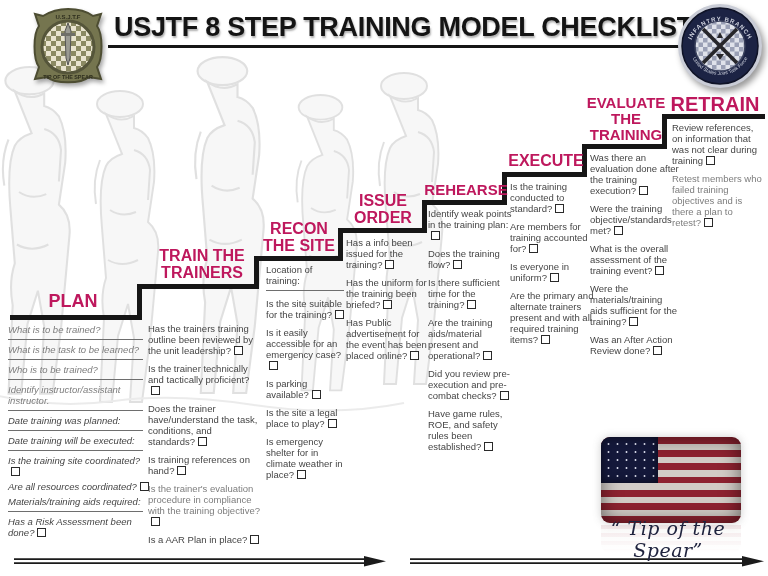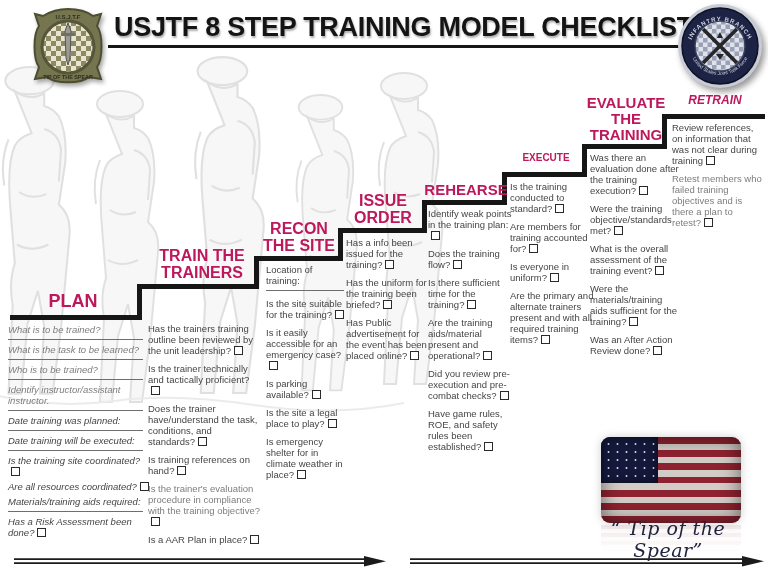--- a/index.html
+++ b/index.html
@@ -16,23 +16,23 @@
   .badge-left{position:absolute;left:26px;top:6px;filter:drop-shadow(2px 3px 2px rgba(0,0,0,.35));}
   .badge-right{position:absolute;left:676px;top:2px;filter:drop-shadow(3px 4px 3px rgba(0,0,0,.4));}
   
   .seg{position:absolute;background:#161616;}
   .step-title{position:absolute;text-align:center;font-weight:700;color:#be185d;line-height:1.06;}
   .st0{left:8px;top:292px;width:130px;font-size:18px;}
   .st1{left:145px;top:248px;width:114px;font-size:16px;}
   .st2{left:256px;top:221px;width:86px;font-size:16px;}
   .st3{left:340px;top:193px;width:86px;font-size:16px;}
   .st4{left:422px;top:182px;width:88px;font-size:15px;}
-  .st5{left:504px;top:153px;width:84px;font-size:10px;text-align:center;}
+  .st5{left:504px;top:153px;width:84px;font-size:16px;text-align:center;}
   .st6{left:584px;top:95px;width:84px;font-size:15px;}
-  .st7{left:666px;top:94px;width:98px;font-size:12px;font-style:italic;}
+  .st7{left:666px;top:94px;width:98px;font-size:20px;}
   
   .col{position:absolute;font-size:9.5px;line-height:1.16;color:#454545;}
   .c0{left:8px;top:324px;width:142px;}
   .c1{left:148px;top:292px;width:112px;margin-top:31px;}
   .c2{left:266px;top:264px;width:82px;}
   .c3{left:346px;top:237px;width:86px;}
   .c4{left:428px;top:208px;width:84px;}
   .c5{left:510px;top:181px;width:86px;}
   .c6{left:590px;top:152px;width:92px;}
   .c7{left:672px;top:122px;width:92px;}

